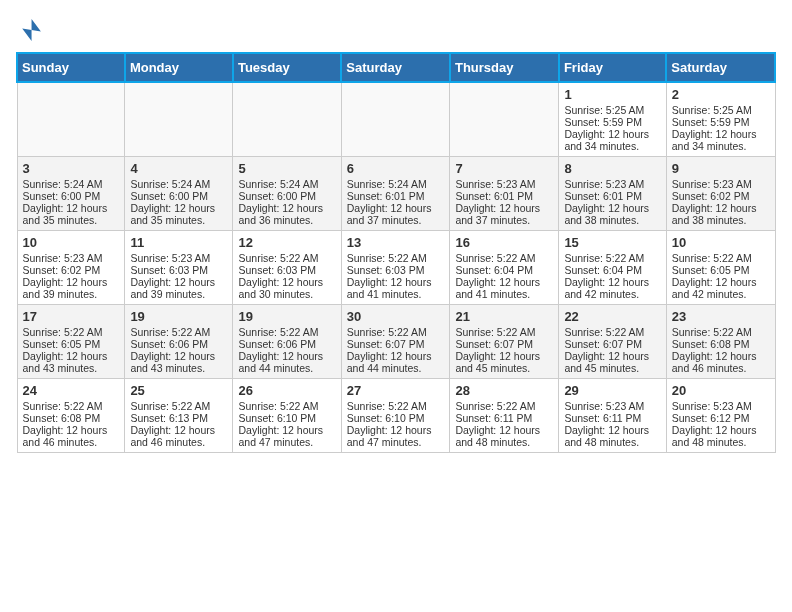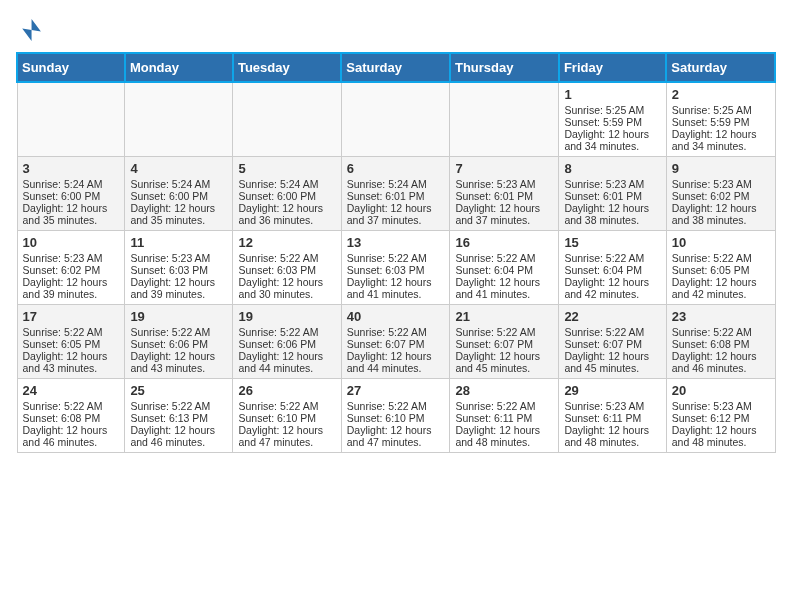--- a/index.html
+++ b/index.html
@@ -237,21 +237,21 @@
           <div>Sunset: 6:06 PM</div>
           <div>Daylight: 12 hours and 43 minutes.</div>
         </td>
         <td>
           <span class="day-num">19</span>
           <div>Sunrise: 5:22 AM</div>
           <div>Sunset: 6:06 PM</div>
           <div>Daylight: 12 hours and 44 minutes.</div>
         </td>
         <td>
-          <span class="day-num">40</span>
+          <span class="day-num">30</span>
           <div>Sunrise: 5:22 AM</div>
           <div>Sunset: 6:07 PM</div>
           <div>Daylight: 12 hours and 44 minutes.</div>
         </td>
         <td>
           <span class="day-num">21</span>
           <div>Sunrise: 5:22 AM</div>
           <div>Sunset: 6:07 PM</div>
           <div>Daylight: 12 hours and 45 minutes.</div>
         </td>

